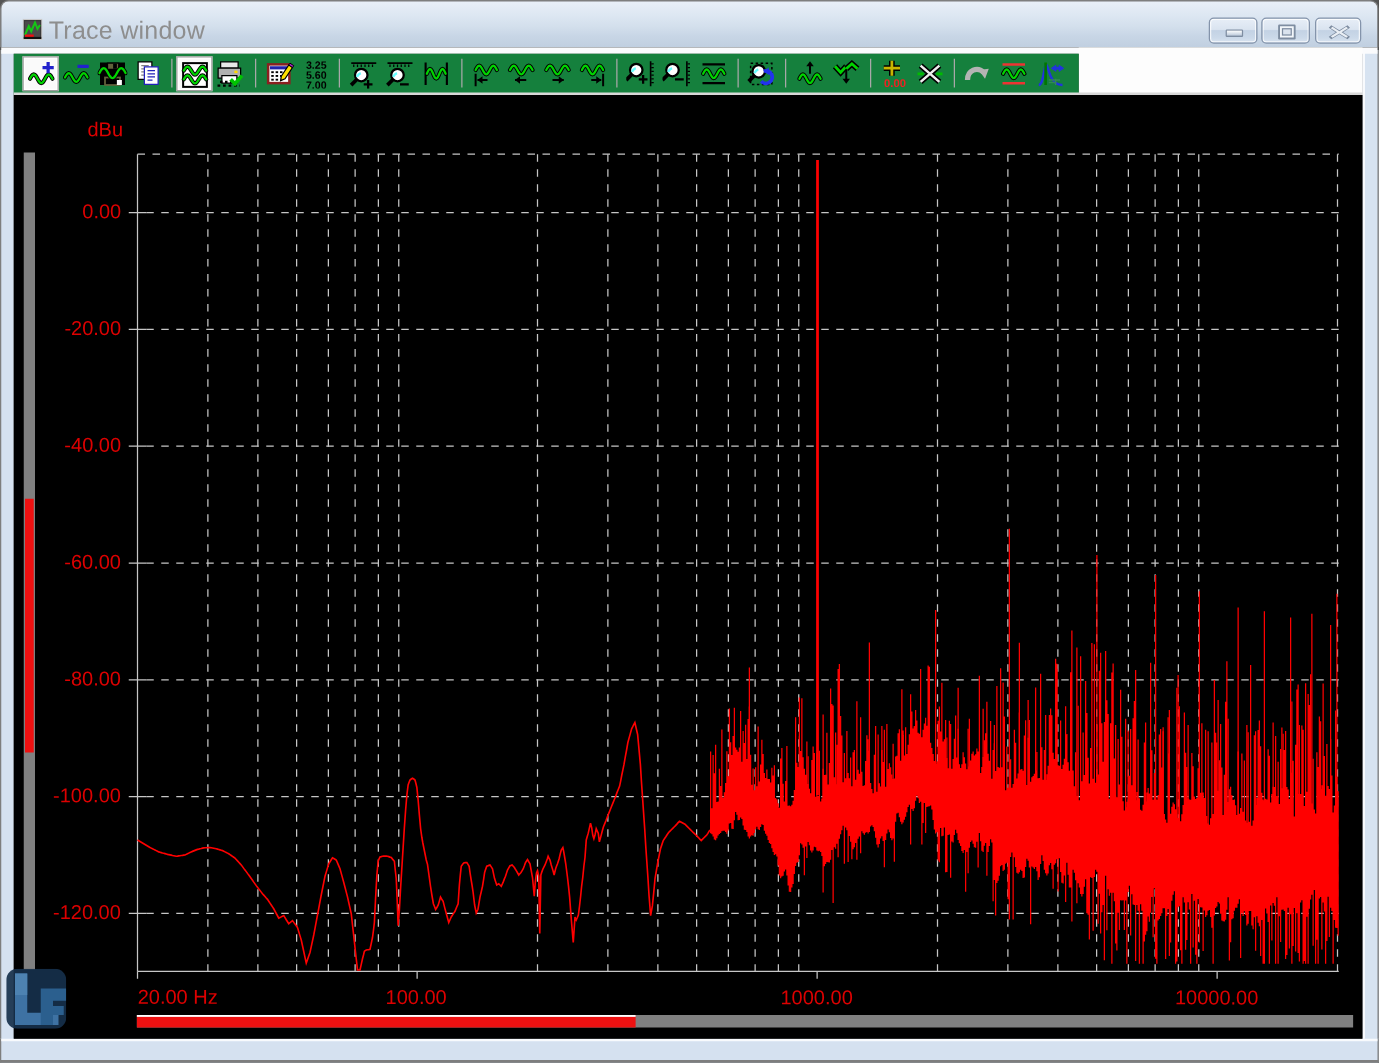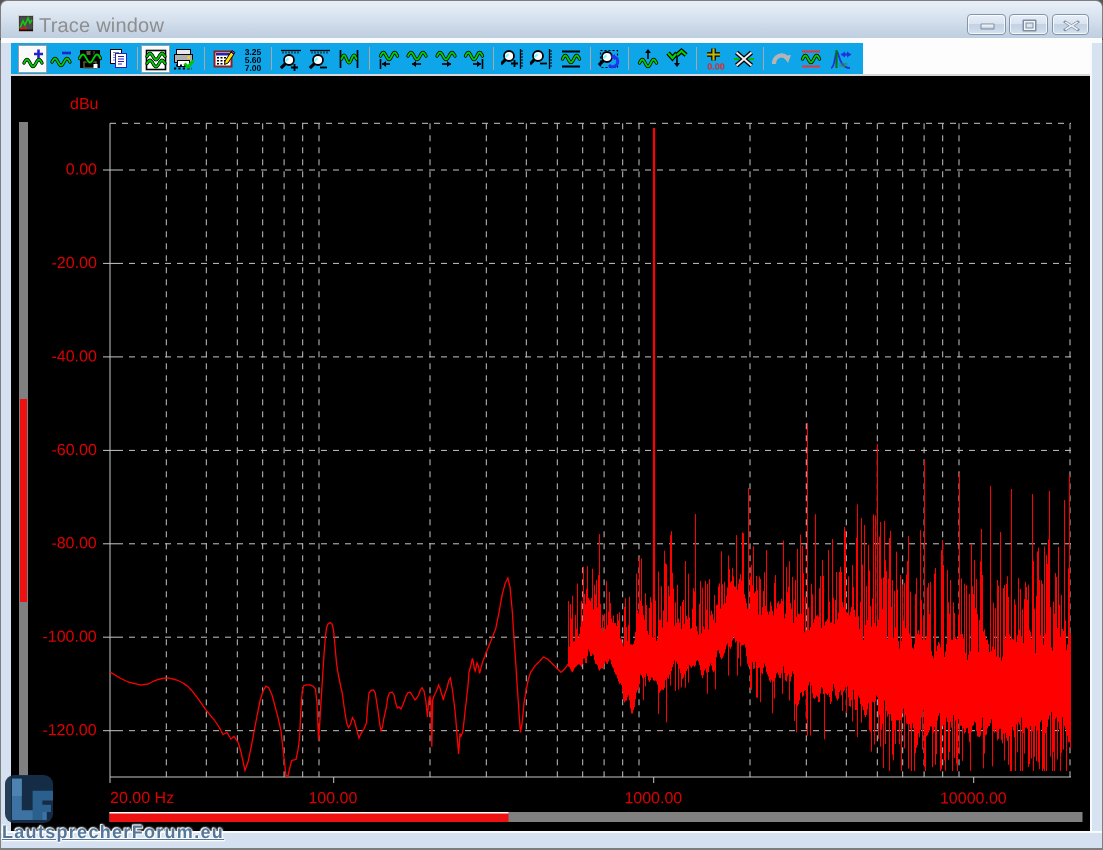--- a/index.html
+++ b/index.html
@@ -21,21 +21,21 @@
 #ttext{position:absolute;left:38px;top:13px;font-size:20px;color:#8e8e8e;letter-spacing:0.2px;}
 .capbtn{position:absolute;top:13px;height:21px;border-radius:4px;border:1px solid #8494ab;
  background:linear-gradient(to bottom,#e7eef7 0%,#dae4f0 45%,#c3d2e4 50%,#cbd9e9 80%,#d8e3f0 100%);
  box-shadow:inset 0 0 0 1px rgba(255,255,255,0.75);}
 #btnmin{left:966px;width:39px;}
 #btnmax{left:1008px;width:39px;}
 #btncls{left:1051px;width:37px;}
 .capbtn svg{position:absolute;left:0;top:0;}
 
 #whiteband{position:absolute;left:1px;top:38px;width:1101px;height:5px;background:#fafbfd;}
-#toolbar{position:absolute;left:11px;top:43px;width:852px;height:33px;background:#0ea5e9;}
+#toolbar{position:absolute;left:11px;top:43px;width:852px;height:33px;background:#15803d;}
 #toolwhite{position:absolute;left:863px;top:38px;width:227px;height:38px;background:#fdfdfd;}
 #toolshadow{position:absolute;left:11px;top:74px;width:1079px;height:2px;background:#d8d8d8;}
 .tb{position:absolute;top:2px;width:29px;height:28px;}
 .tb svg{position:absolute;left:2px;top:2px;}
 .tb.chk{border:1px solid #9d9d9d;background:#fafafa;box-shadow:inset 0 0 0 1px #fff;}
 .sep{position:absolute;top:4px;width:1px;height:23px;background:#a8a8a8;}
 
 #plot{position:absolute;left:11px;top:76px;width:1079px;height:755px;background:#000;}
 .gd{stroke:#c6c6c6;stroke-width:1;fill:none;stroke-dasharray:6 6;}
 .gs{stroke:#c6c6c6;stroke-width:1;fill:none;}
@@ -395,14 +395,13 @@
     <rect x="98.5" y="736" width="973" height="10" fill="#808080"></rect>
     <rect x="98.5" y="736" width="399" height="10" fill="#ee1111"></rect>
     <rect x="98.5" y="736" width="399" height="1.5" fill="#ffffff"></rect>
   </svg>
   <svg id="lflogo" width="48" height="48" viewBox="0 0 48 48">
     <rect x="0" y="0" width="48" height="48" rx="9" fill="#16304b" fill-opacity="0.92"></rect>
     <path d="M7 3.7 H16.8 V35.2 H41.8 V45 H7 Z" fill="#3e72a3"></path>
     <path d="M7 3.7 H16.8 V21 H7 Z" fill="#4d82b1"></path>
     <path d="M27.6 15.7 H48 V25.5 H37.4 V29.8 H46 V37 H37.4 V45 H27.6 Z" fill="#2b5f8e"></path>
   </svg>
-  <div id="lftext">LautsprecherForum.eu</div>
 </div>
 
 </body></html>

